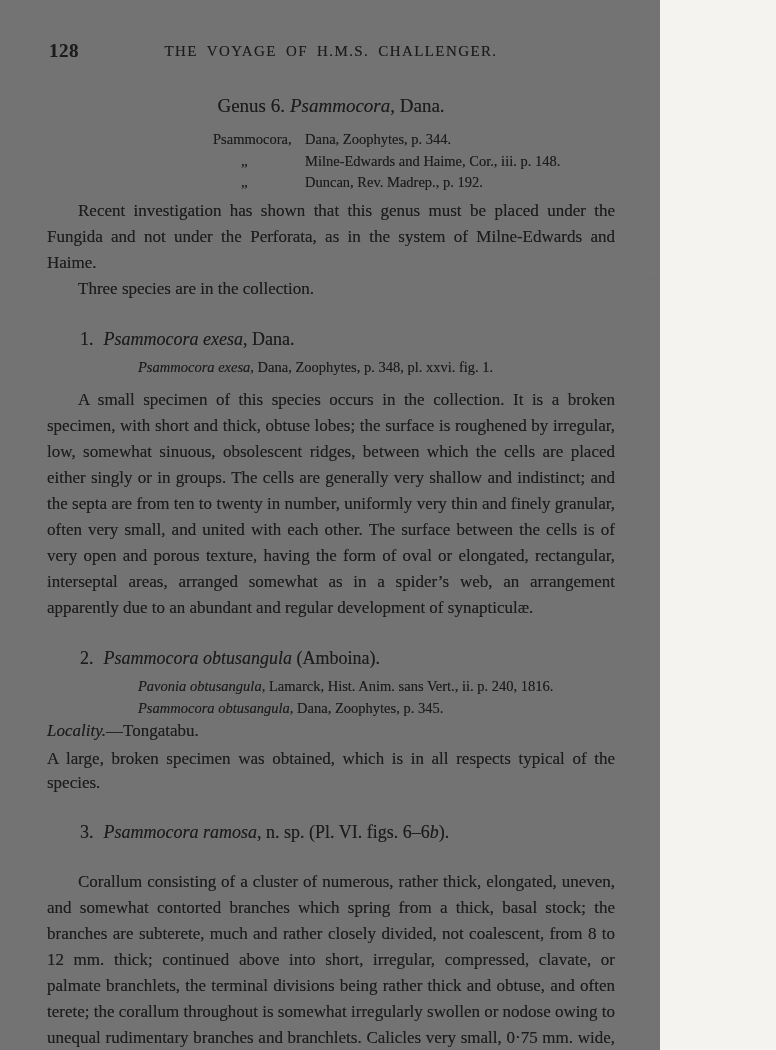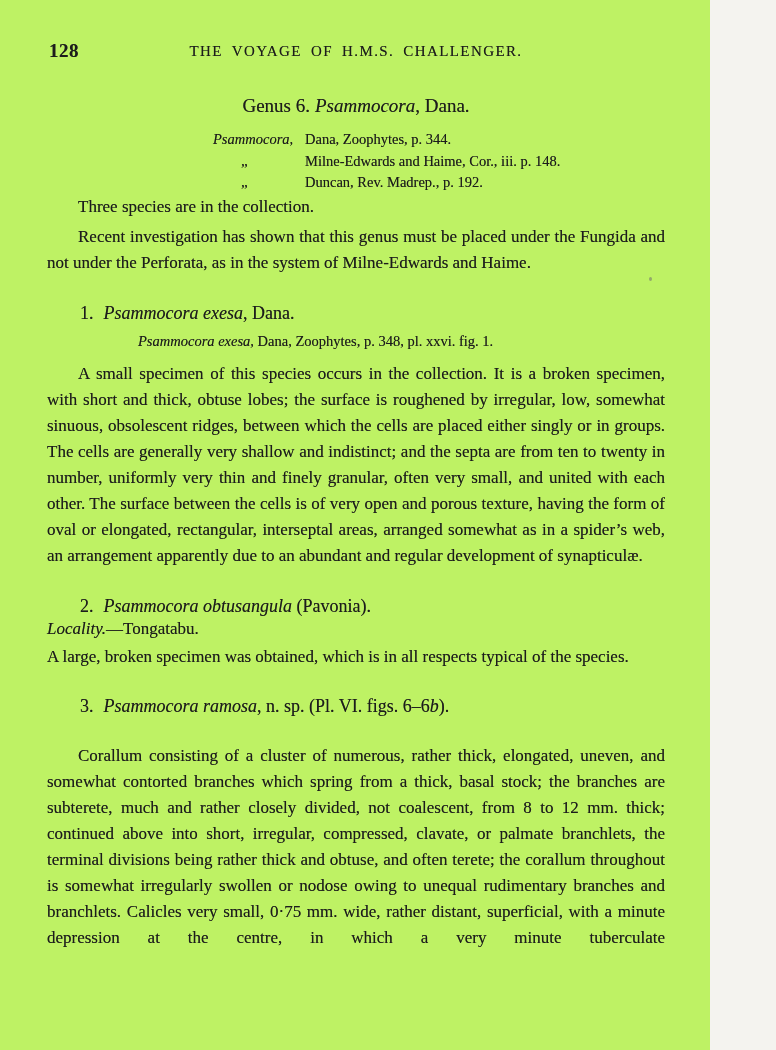--- a/index.html
+++ b/index.html
@@ -4,38 +4,38 @@
 <style>
   * { box-sizing: border-box; }
   html, body { margin: 0; padding: 0; }
   body {
     width: 776px; height: 1050px;
     background: #f4f3ef;
     font-family: "Liberation Serif", "DejaVu Serif", serif;
   }
   .page {
     position: relative;
-    width: 710px; height: 1050px;
-    background: #bef264;
+    width: 660px; height: 1050px;
+    background: #737373;
     color: #1c1c1c;
     padding: 40px 45px 0 47px;
     overflow: hidden;
     text-shadow: 0 0 0.4px rgba(25,25,25,0.55);
   }
   .header { position: relative; height: 24px; }
   .pagenum { position: absolute; left: 2px; top: 0; font-size: 19px; letter-spacing: 0.5px; font-weight: bold; }
   .running-title { text-align: center; font-size: 15px; font-weight: normal; letter-spacing: 1.4px; word-spacing: 4px; padding-top: 3px; }
 
   .genus-heading { margin: 31px 0 0 0; text-align: center; font-size: 19px; }
   .gh-label { margin-right: 5px; }
   i { font-style: italic; }
 
   .genus-syn { margin: 12px 0 0 166px; font-size: 14.5px; line-height: 21.5px; }
   .syn-row { display: flex; }
-  .syn-col1 { flex: 0 0 92px; font-style: italic; }
+  .syn-col1 { flex: 0 0 92px; }
   .syn-col1.ditto { font-style: normal; padding-left: 28px; font-size: 15px; }
 
   .para { margin: 0; font-size: 17px; line-height: 26px; text-align: justify; }
   .indent { text-indent: 31px; }
   .mt4 { margin-top: 4px; }
 
   .sp-heading { margin: 27px 0 0 33px; font-size: 18px; }
   .sp-num { margin-right: 10px; }
 
   .cit-block { margin: 7px 0 0 91px; font-size: 14.5px; line-height: 21.5px; }
@@ -67,33 +67,37 @@
     <div class="syn-row">
         <span class="syn-col1 ditto">„</span>
         <span class="syn-ref">Milne-Edwards and Haime, Cor., iii. p. 148.</span>
       </div>
     <div class="syn-row">
         <span class="syn-col1 ditto">„</span>
         <span class="syn-ref">Duncan, Rev. Madrep., p. 192.</span>
       </div>
   </div>
 
+  <p class="para indent mt4">Recent investigation has shown that this genus must be placed under the Fungida and not under the Perforata, as in the system of Milne-Edwards and Haime.</p>
   <p class="para indent">Three species are in the collection.</p>
-  <p class="para indent mt4">Recent investigation has shown that this genus must be placed under the Fungida and not under the Perforata, as in the system of Milne-Edwards and Haime.</p>
 
   <section>
     <div class="sp-heading"><span class="sp-num">1.</span><i>Psammocora exesa</i><span>, Dana.</span></div>
     <div class="cit-block">
       <div class="cit-row"><i>Psammocora exesa,</i> <span>Dana, Zoophytes, p. 348, pl. xxvi. fig. 1.</span></div>
     </div>
     <p class="para indent sp-desc">A small specimen of this species occurs in the collection.  It is a broken specimen, with short and thick, obtuse lobes; the surface is roughened by irregular, low, somewhat sinuous, obsolescent ridges, between which the cells are placed either singly or in groups. The cells are generally very shallow and indistinct; and the septa are from ten to twenty in number, uniformly very thin and finely granular, often very small, and united with each other.  The surface between the cells is of very open and porous texture, having the form of oval or elongated, rectangular, interseptal areas, arranged somewhat as in a spider’s web, an arrangement apparently due to an abundant and regular development of synapticulæ.</p>
   </section>
 
   <section>
-    <div class="sp-heading"><span class="sp-num">2.</span><i>Psammocora obtusangula</i><span> (Pavonia).</span></div>
+    <div class="sp-heading"><span class="sp-num">2.</span><i>Psammocora obtusangula</i><span> (Amboina).</span></div>
+    <div class="cit-block">
+      <div class="cit-row"><i>Pavonia obtusangula,</i> <span>Lamarck, Hist. Anim. sans Vert., ii. p. 240, 1816.</span></div>
+      <div class="cit-row"><i>Psammocora obtusangula,</i> <span>Dana, Zoophytes, p. 345.</span></div>
+    </div>
     <p class="para tight"><i>Locality.</i><span>—Tongatabu.</span></p>
     <p class="para tight mt4">A large, broken specimen was obtained, which is in all respects typical of the species.</p>
   </section>
 
   <section>
     <div class="sp-heading"><span class="sp-num">3.</span><i>Psammocora ramosa</i><span><span>, n. sp. (Pl. VI. figs. 6–6</span><i>b</i><span>).</span></span></div>
     <p class="para indent desc3">Corallum consisting of a cluster of numerous, rather thick, elongated, uneven, and somewhat contorted branches which spring from a thick, basal stock; the branches are subterete, much and rather closely divided, not coalescent, from 8 to 12 mm. thick; continued above into short, irregular, compressed, clavate, or palmate branchlets, the terminal divisions being rather thick and obtuse, and often terete; the corallum throughout is somewhat irregularly swollen or nodose owing to unequal rudimentary branches and branchlets.  Calicles very small, 0·75 mm. wide, rather distant, superficial, with a minute depression at the centre, in which a very minute tuberculate</p>
   </section>
 
   <div class="speck"></div>

